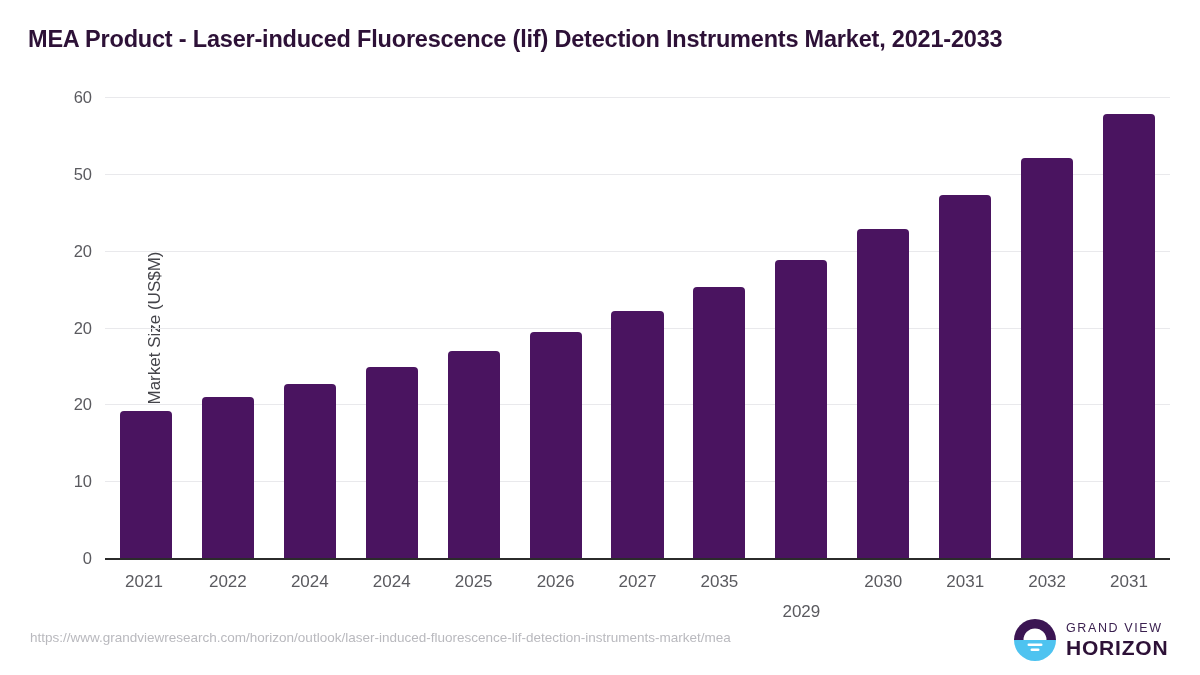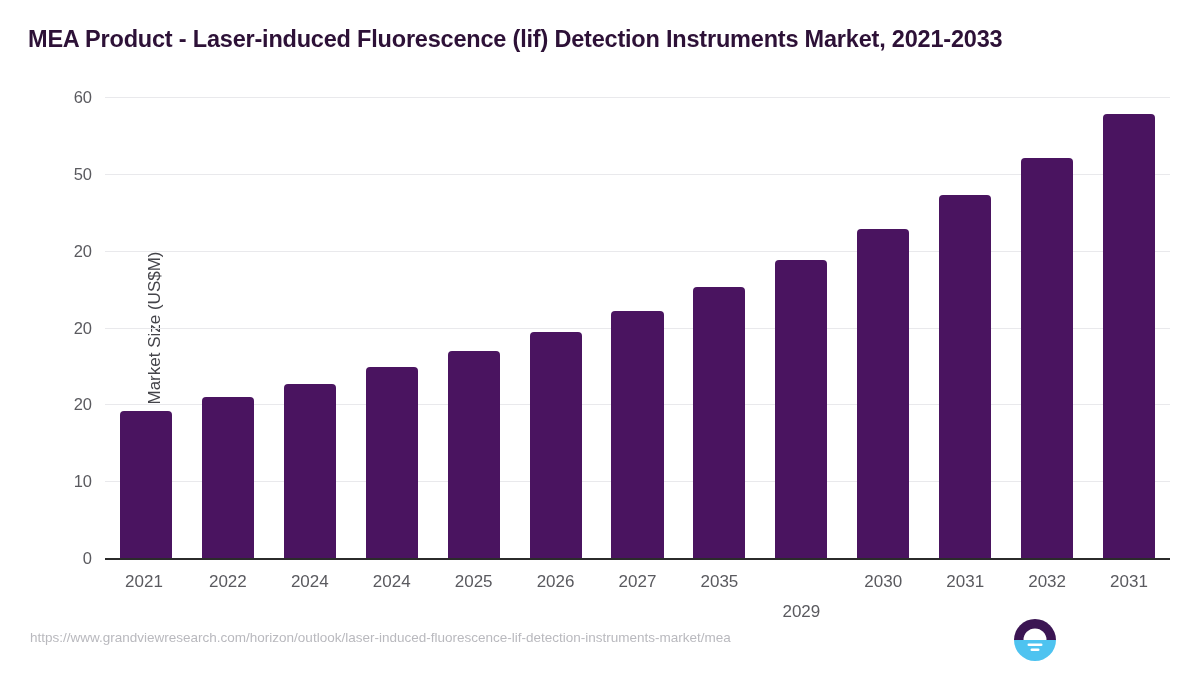--- a/index.html
+++ b/index.html
@@ -229,15 +229,19 @@
         </defs>
         <g clip-path="url(#circClip)">
           <rect x="0" y="0" width="44" height="22" fill="#3b1553"></rect>
           <rect x="0" y="22" width="44" height="22" fill="#4ec3f0"></rect>
           <path d="M10.5 22 A11.5 11.5 0 0 1 33.5 22 Z" fill="#ffffff"></path>
           <rect x="14.5" y="25.5" width="15" height="2.6" rx="1.3" fill="#ffffff"></rect>
           <rect x="17.5" y="30.5" width="9" height="2.6" rx="1.3" fill="#ffffff"></rect>
         </g>
       </svg>
     </span>
+    <span class="logo-text">
+      <span class="logo-top">GRAND VIEW</span>
+      <span class="logo-bottom">HORIZON</span>
+    </span>
   </div>
 
 </div>
 
 </body></html>

